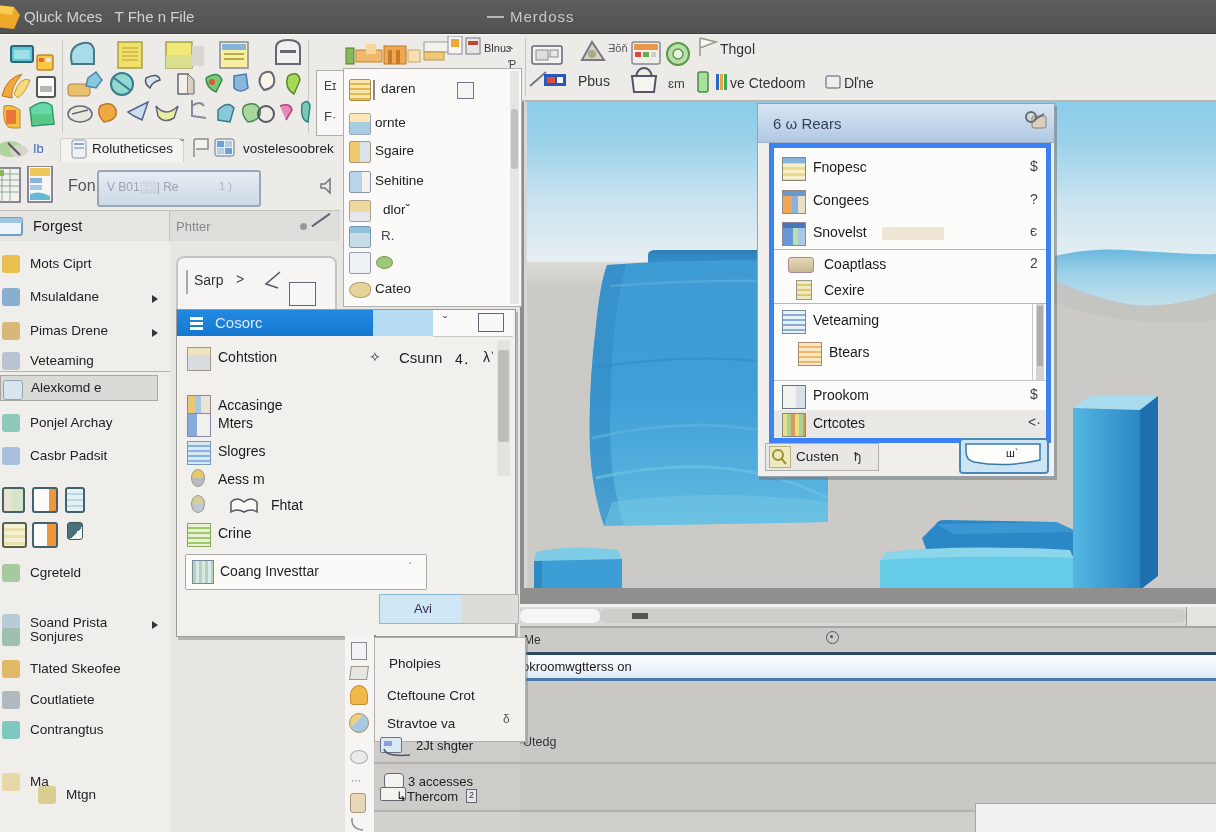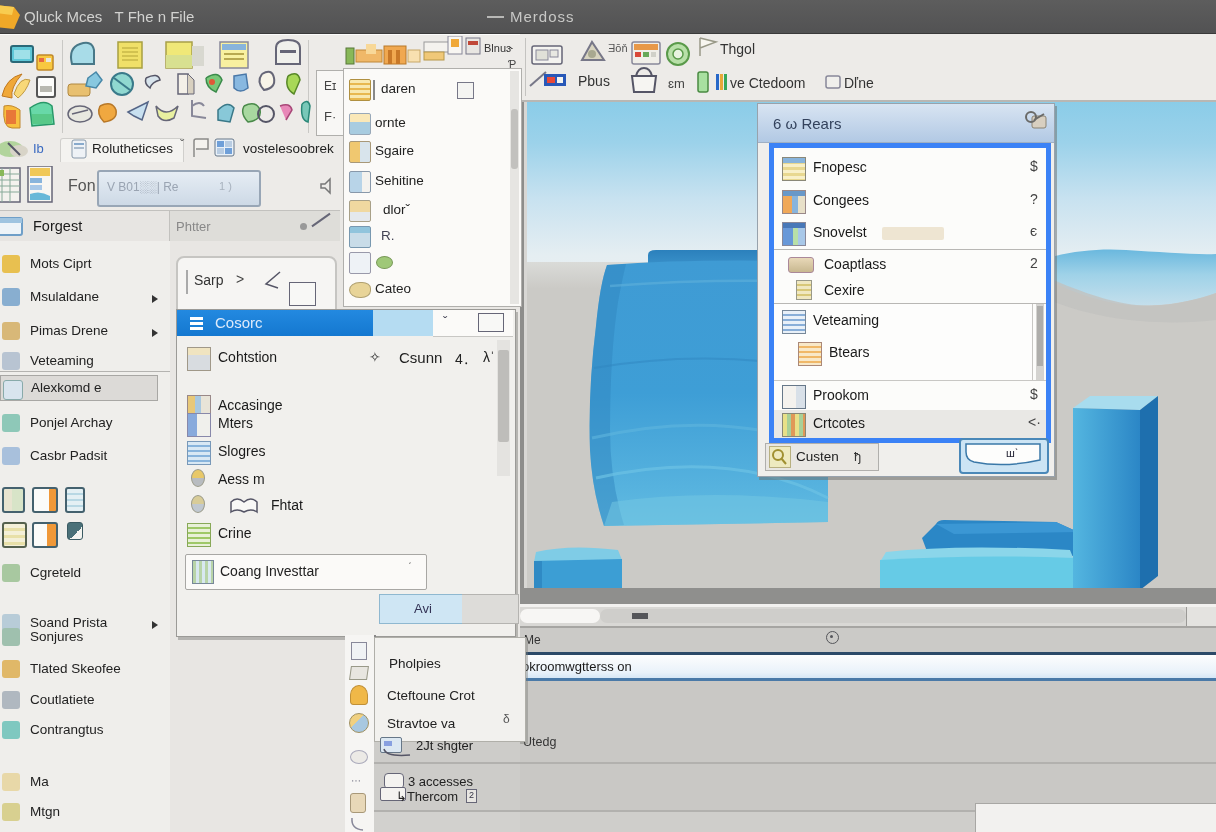--- a/index.html
+++ b/index.html
@@ -396,21 +396,21 @@
       <span class="tt">Coutlatiete</span>
     </div>
   <div class="ti" style="top:479px;">
       <span class="tic" style="background:#7fc8c0;"></span>
       <span class="tt">Contrangtus</span>
     </div>
   <div class="ti" style="top:531px;">
       <span class="tic" style="background:#e8d8a8;"></span>
       <span class="tt">Ma</span>
     </div>
-  <div class="ti" style="top:561px;">
+  <div class="ti" style="top:544px;margin-left:36px;">
       <span class="tic" style="background:#d8d090;"></span>
       <span class="tt">Mtgn</span>
     </div>
 </div>
 
 <div class="abs" id="vmenu" style="left:343px;top:68px;width:177px;height:237px;background:#fbfaf8;border:1px solid #b0afac;">
   <div class="mi" style="top:10px;">
       <span class="mic" style="background:repeating-linear-gradient(#f8e8b0 0 3px,#e8b850 3px 5px);border:1px solid #b09040;"></span>
     <span class="abs" style="left:29px;top:1px;width:2px;height:20px;background:#888;"></span>
     <span class="mt" style="left:37px;">daren</span>

